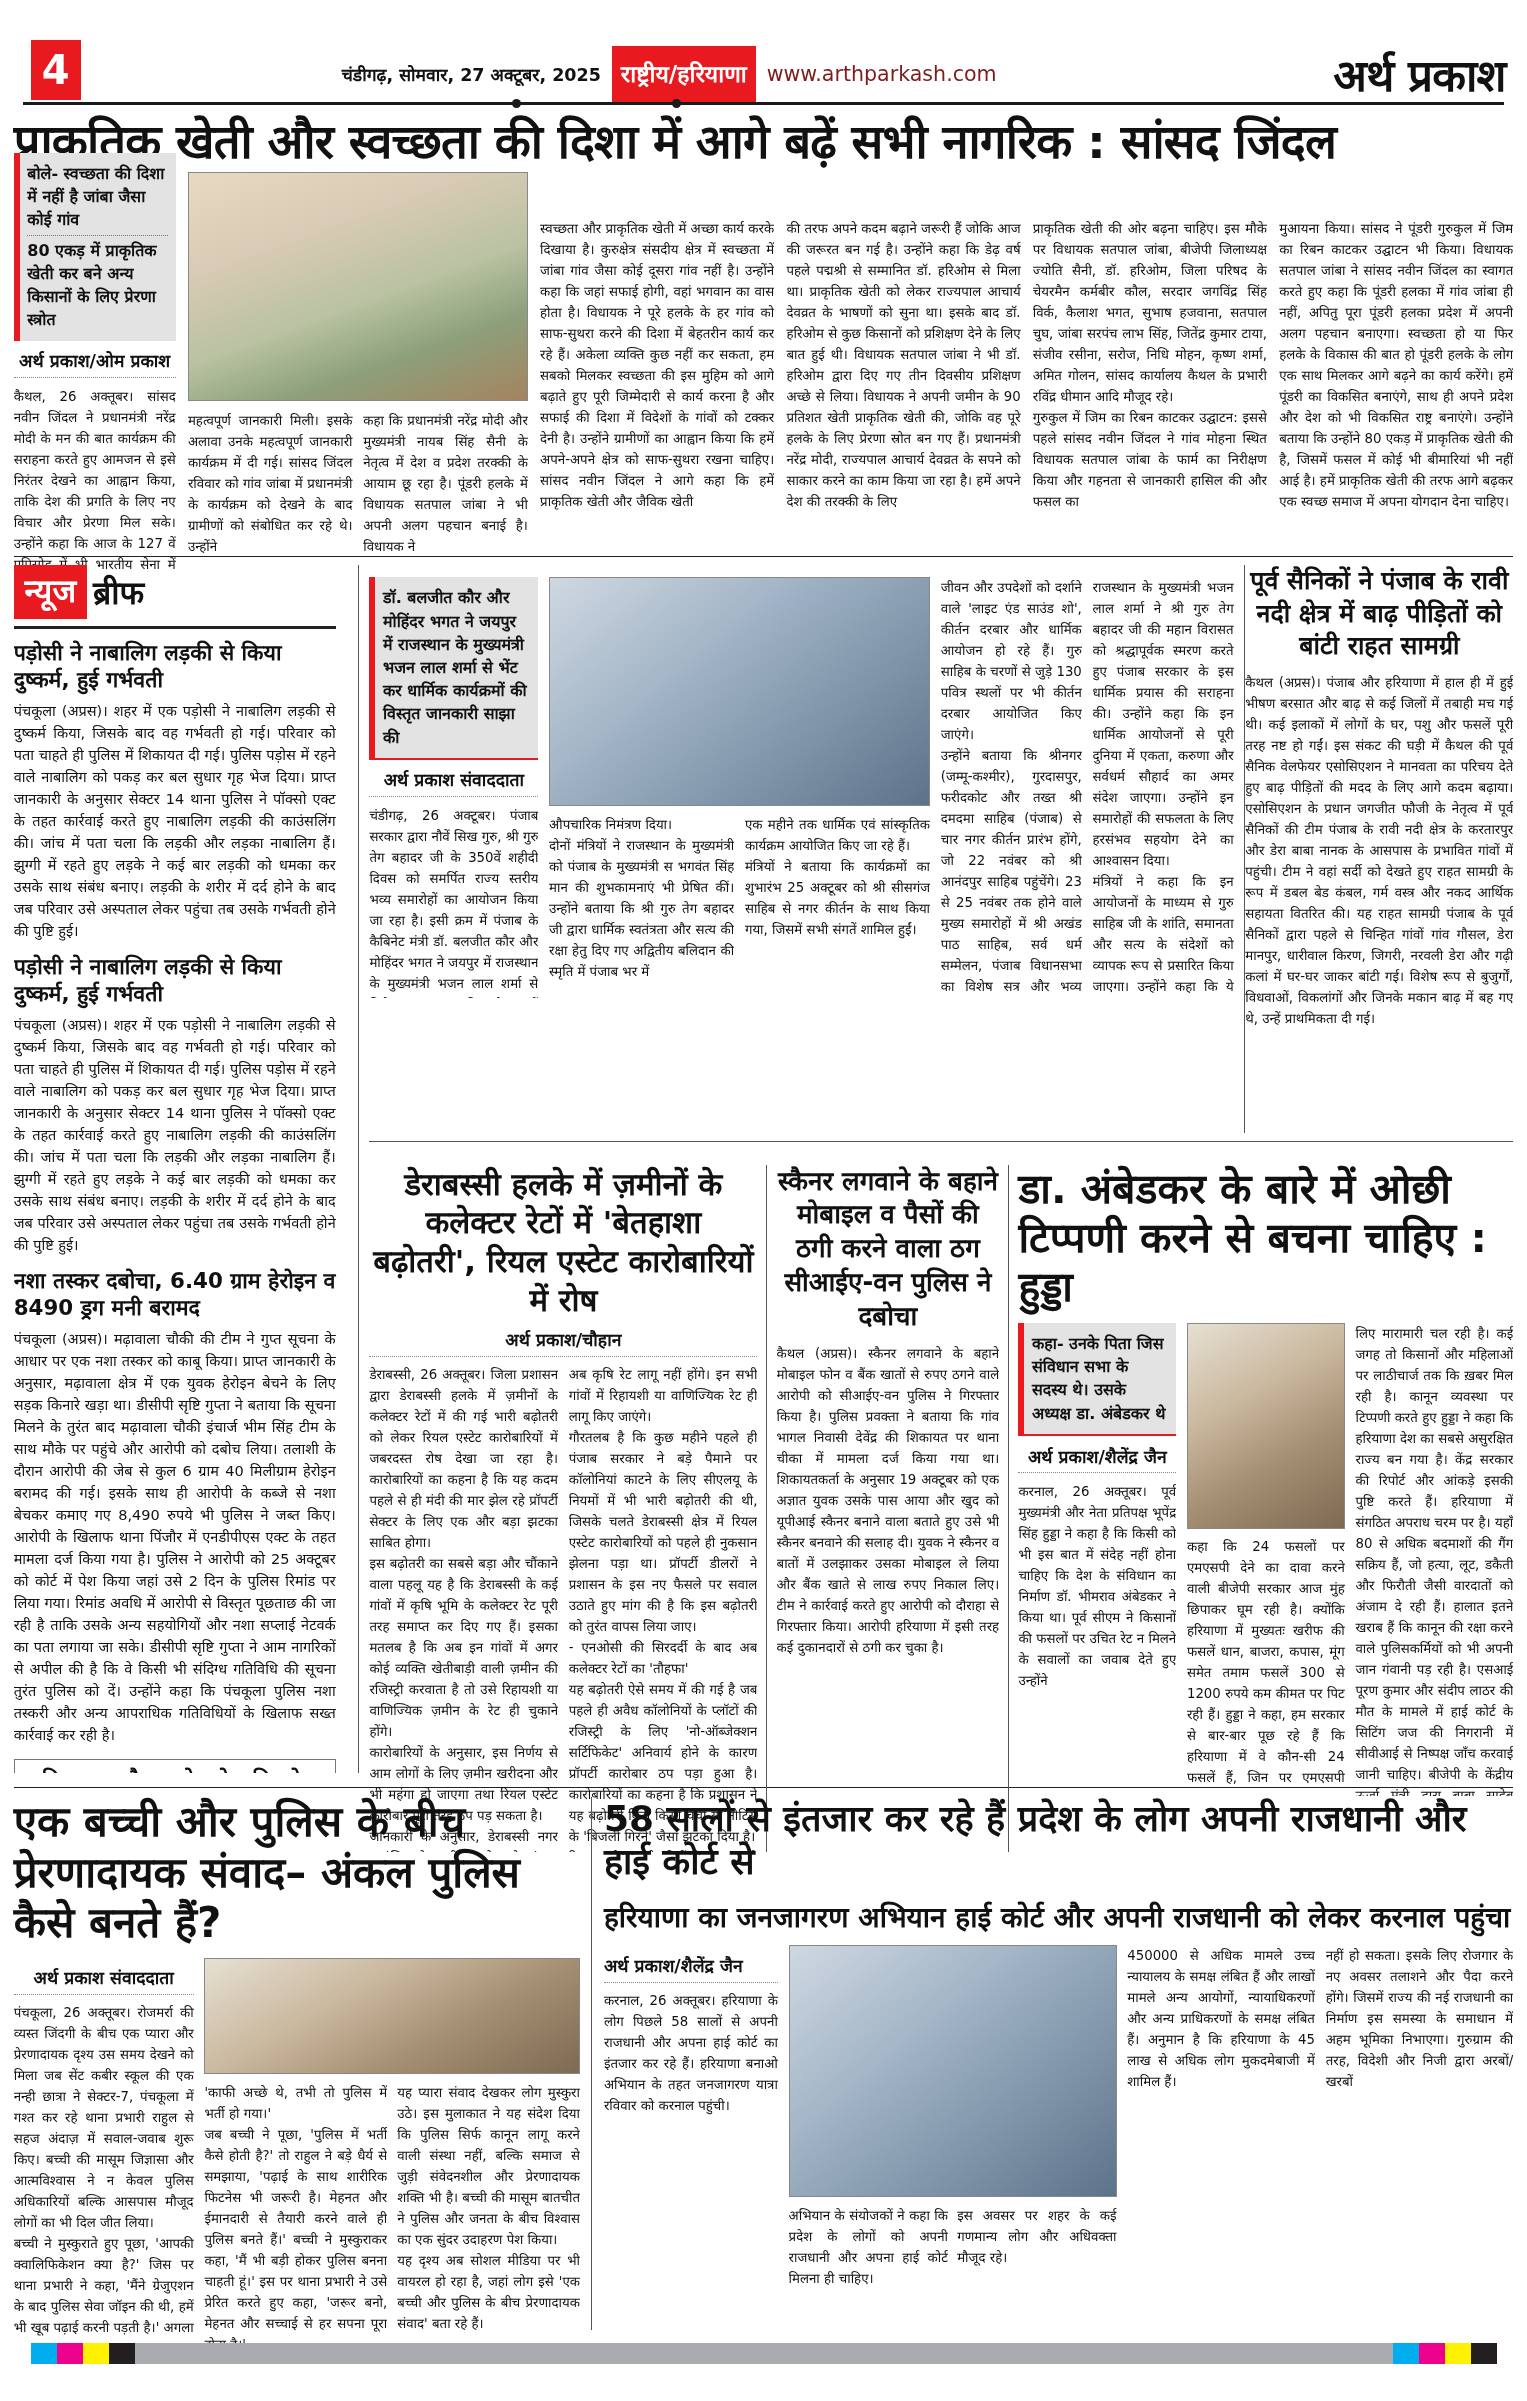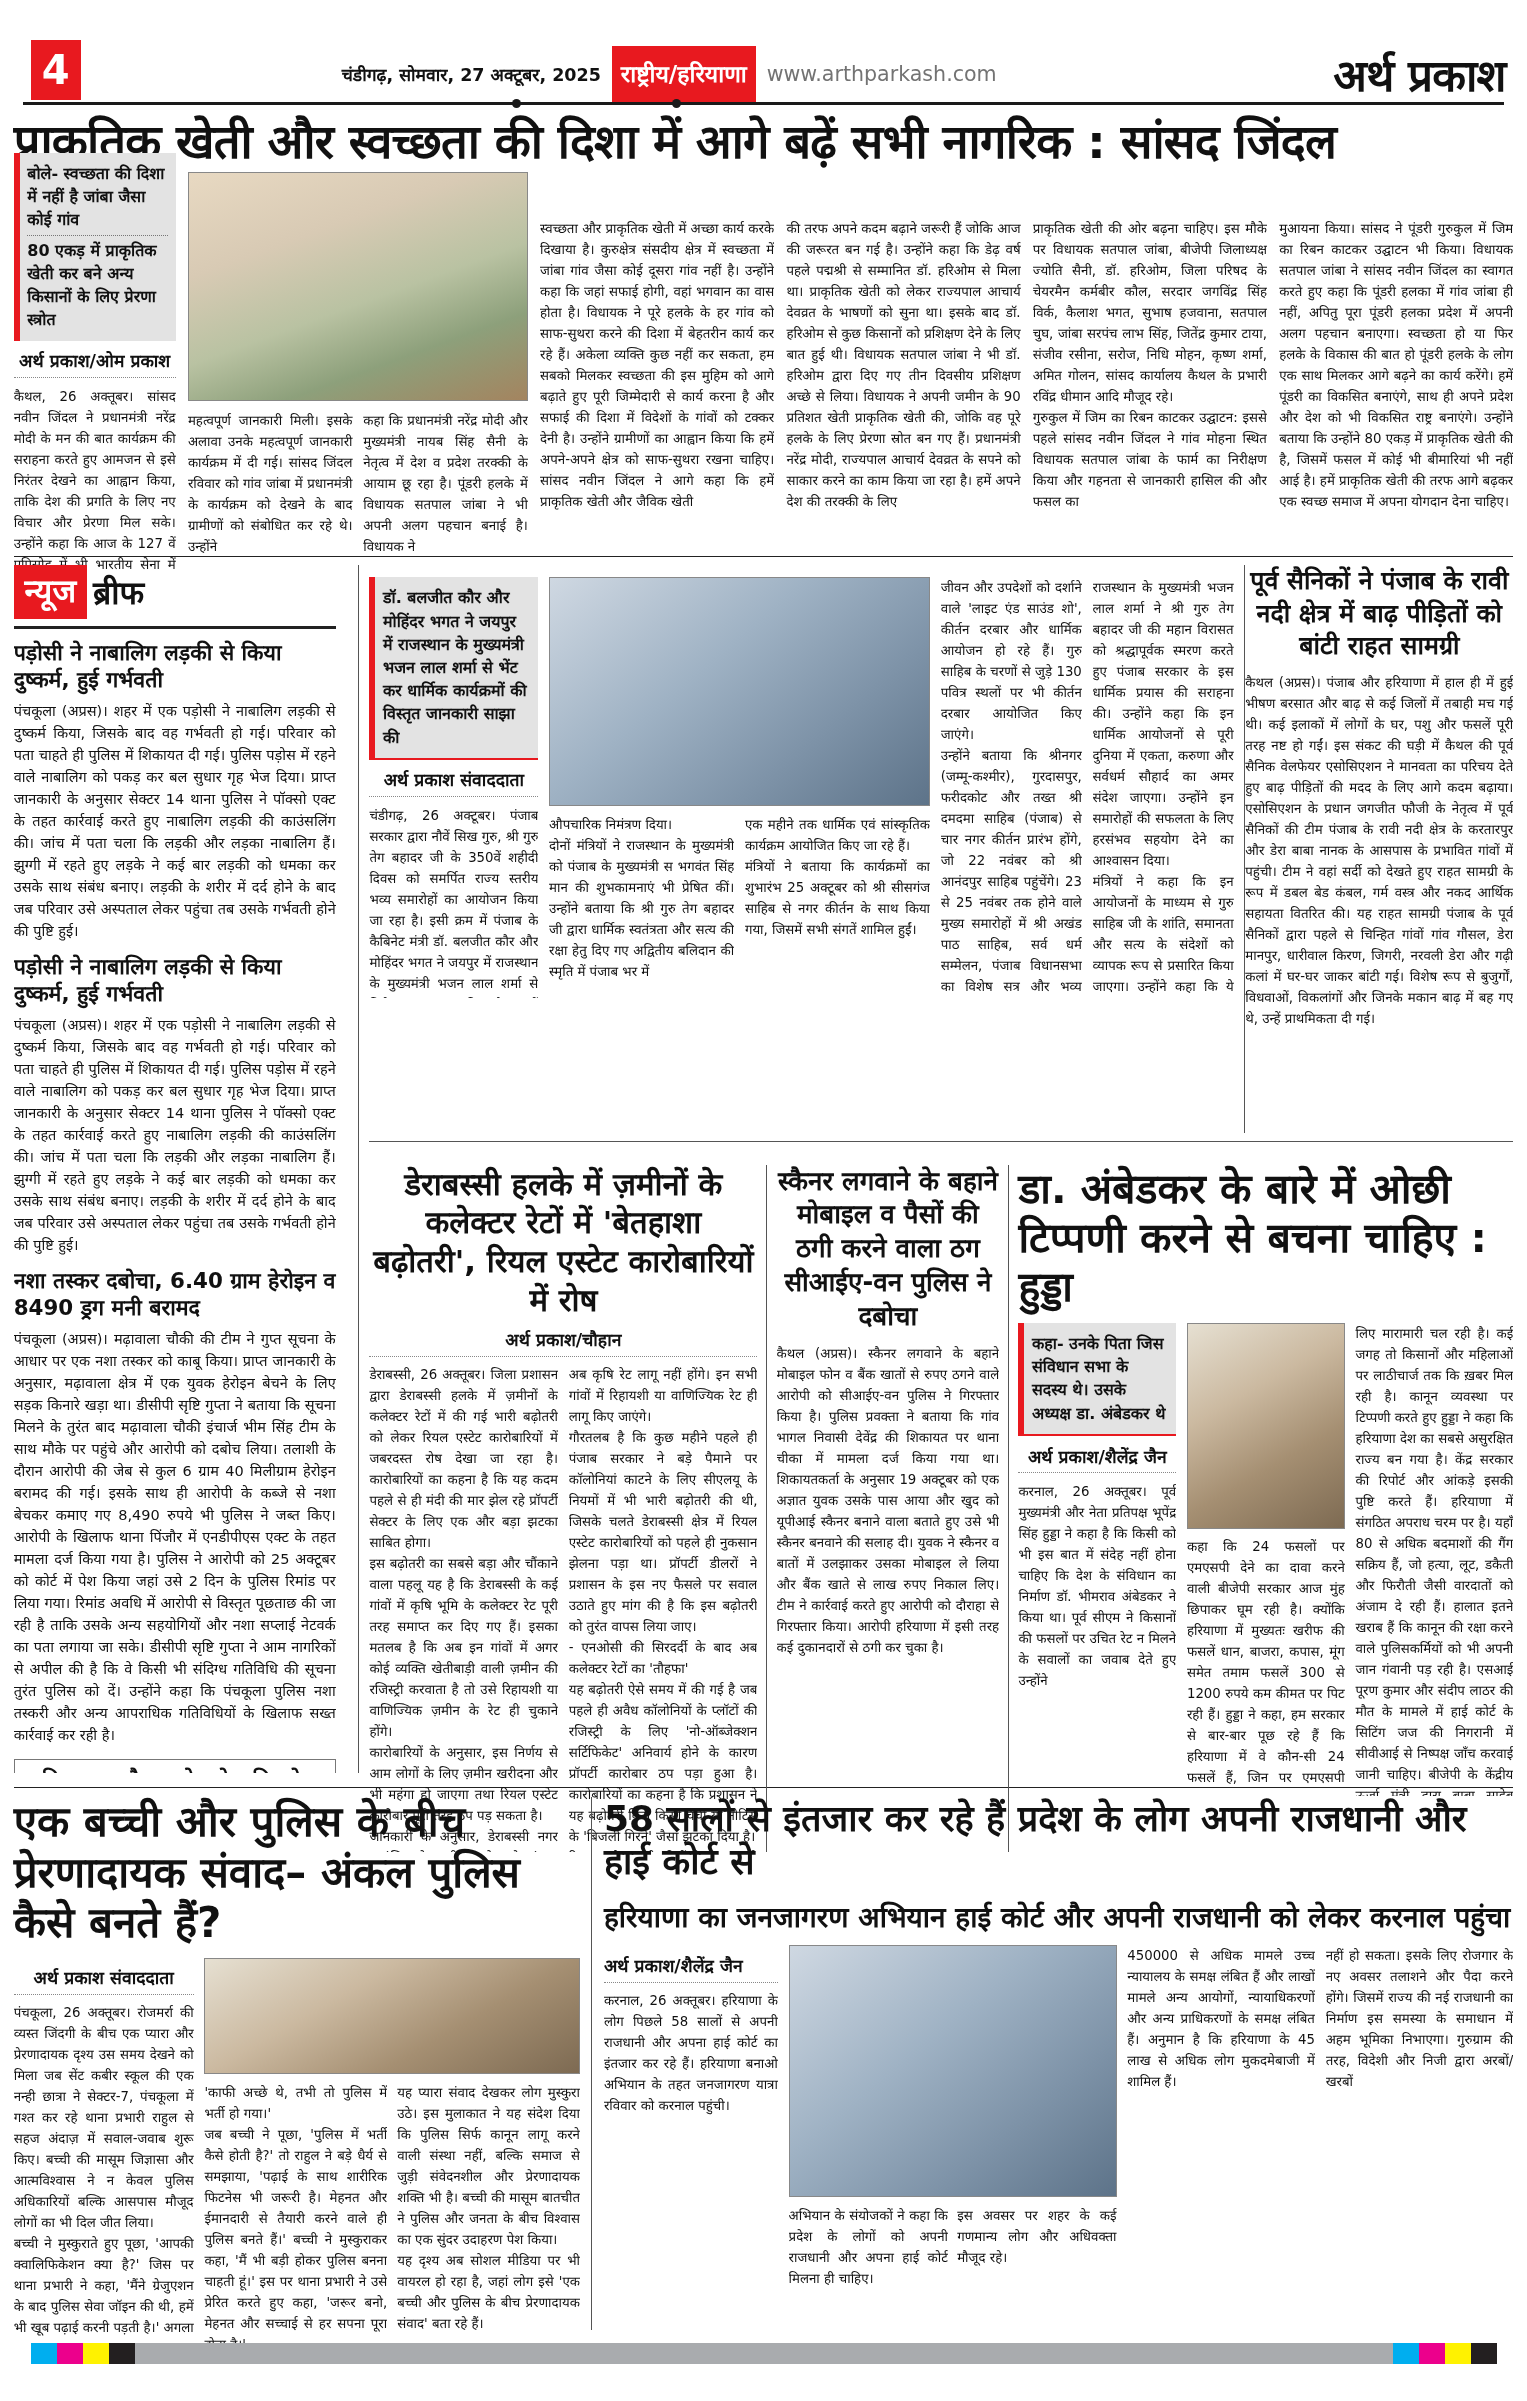--- a/index.html
+++ b/index.html
@@ -5,21 +5,21 @@
   * { margin:0; padding:0; box-sizing:border-box; }
   body { background:#f2f2f2; font-family:"DejaVu Sans", sans-serif; color:#111; }
   .page { position:relative; width:1527px; height:2401px; background:#fff; margin:0 auto; overflow:hidden; padding:0 13.7px; }
 
   
   .hdr { position:relative; height:108px; }
   .pageno { position:absolute; left:17px; top:40px; width:50px; height:60px; background:#e8191f; color:#fff; font-size:40px; font-weight:bold; display:flex; align-items:center; justify-content:center; }
   .hdr-center { position:absolute; left:328px; top:46px; display:flex; align-items:center; gap:10.7px; }
   .hdr-date { font-size:17.5px; font-weight:bold; }
   .hdr-section { background:#e8191f; color:#fff; font-size:23px; font-weight:bold; padding:10.7px 9.2px 13.7px; }
-  .hdr-web { font-size:20.6px; color:#737373; }
+  .hdr-web { font-size:20.6px; color:#7f1d1d; }
   .masthead { position:absolute; right:7.6px; top:44px; font-size:44px; font-weight:800; letter-spacing:-0.8px; }
   .hdr-rule { position:absolute; left:9.2px; right:9.2px; top:102px; height:3.1px; background:#1a1a1a; }
   .hdr-rule i { position:absolute; top:-3.1px; width:9.2px; height:9.2px; border-radius:50%; background:#1a1a1a; }
   .hdr-rule i.d1 { left:489px; } .hdr-rule i.d2 { left:649px; }
 
   
   .kicker-box { background:#e3e3e3; border-left:6.9px solid #e8191f; padding:6.1px 7.6px; font-weight:bold; }
   .kicker-line { font-size:16px; line-height:1.45; padding:3.1px 0; }
   .kicker-line + .kicker-line { border-top:1.5px dotted #777; }
   .byline { font-size:17.5px; font-weight:bold; text-align:center; padding:7.6px 0 4.6px; }

